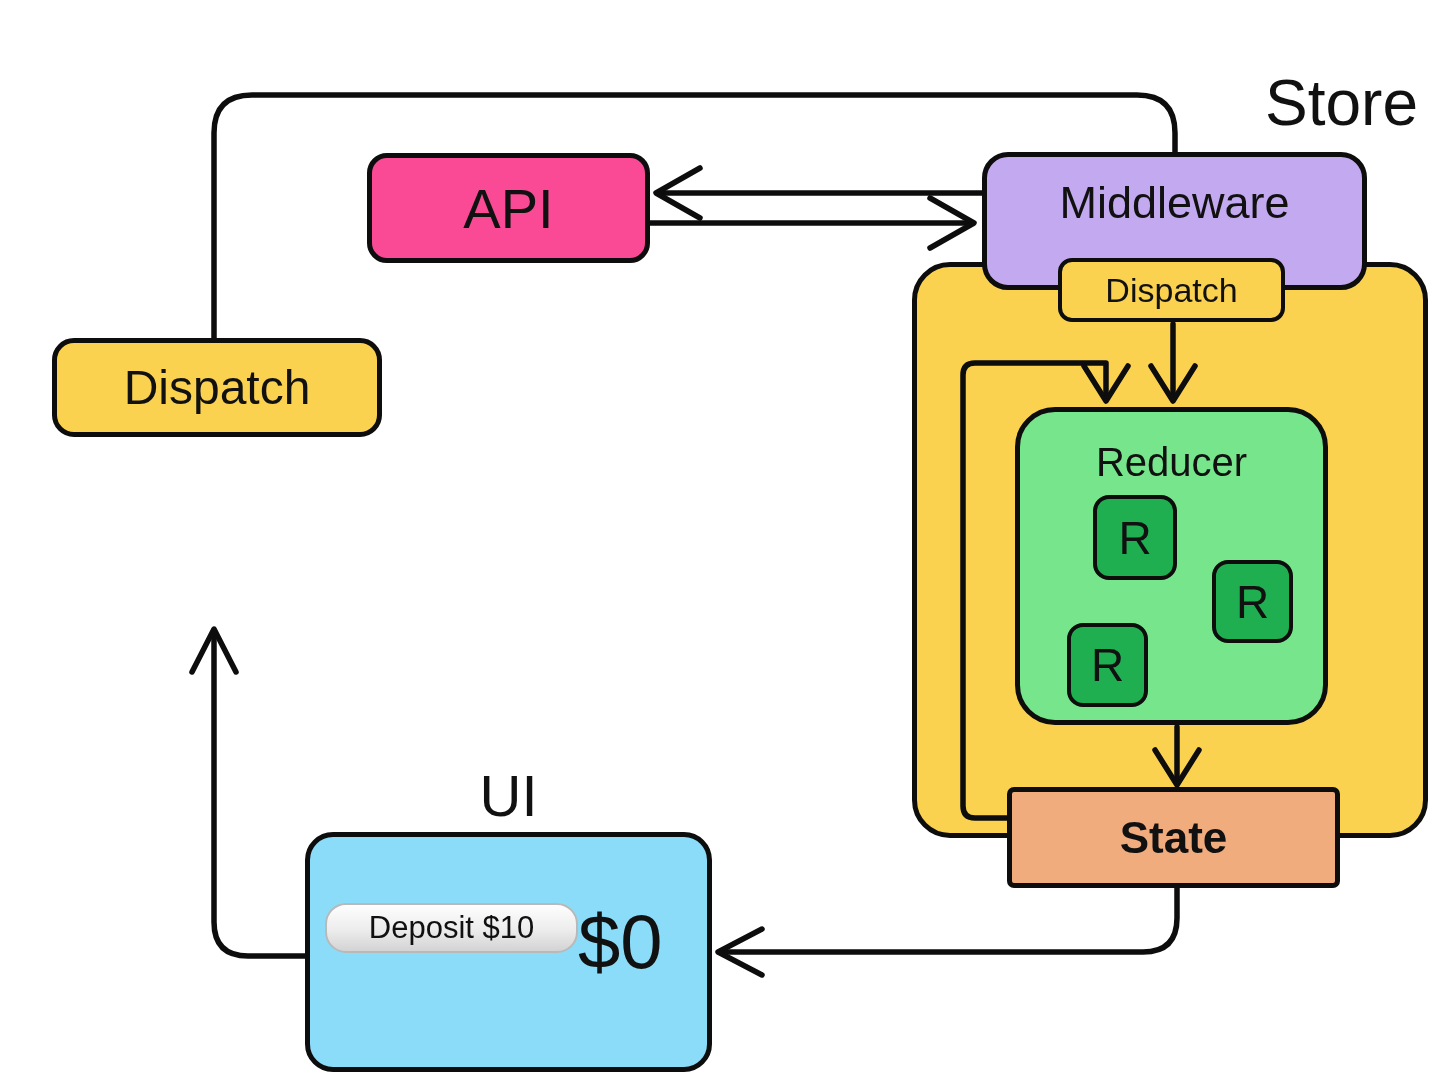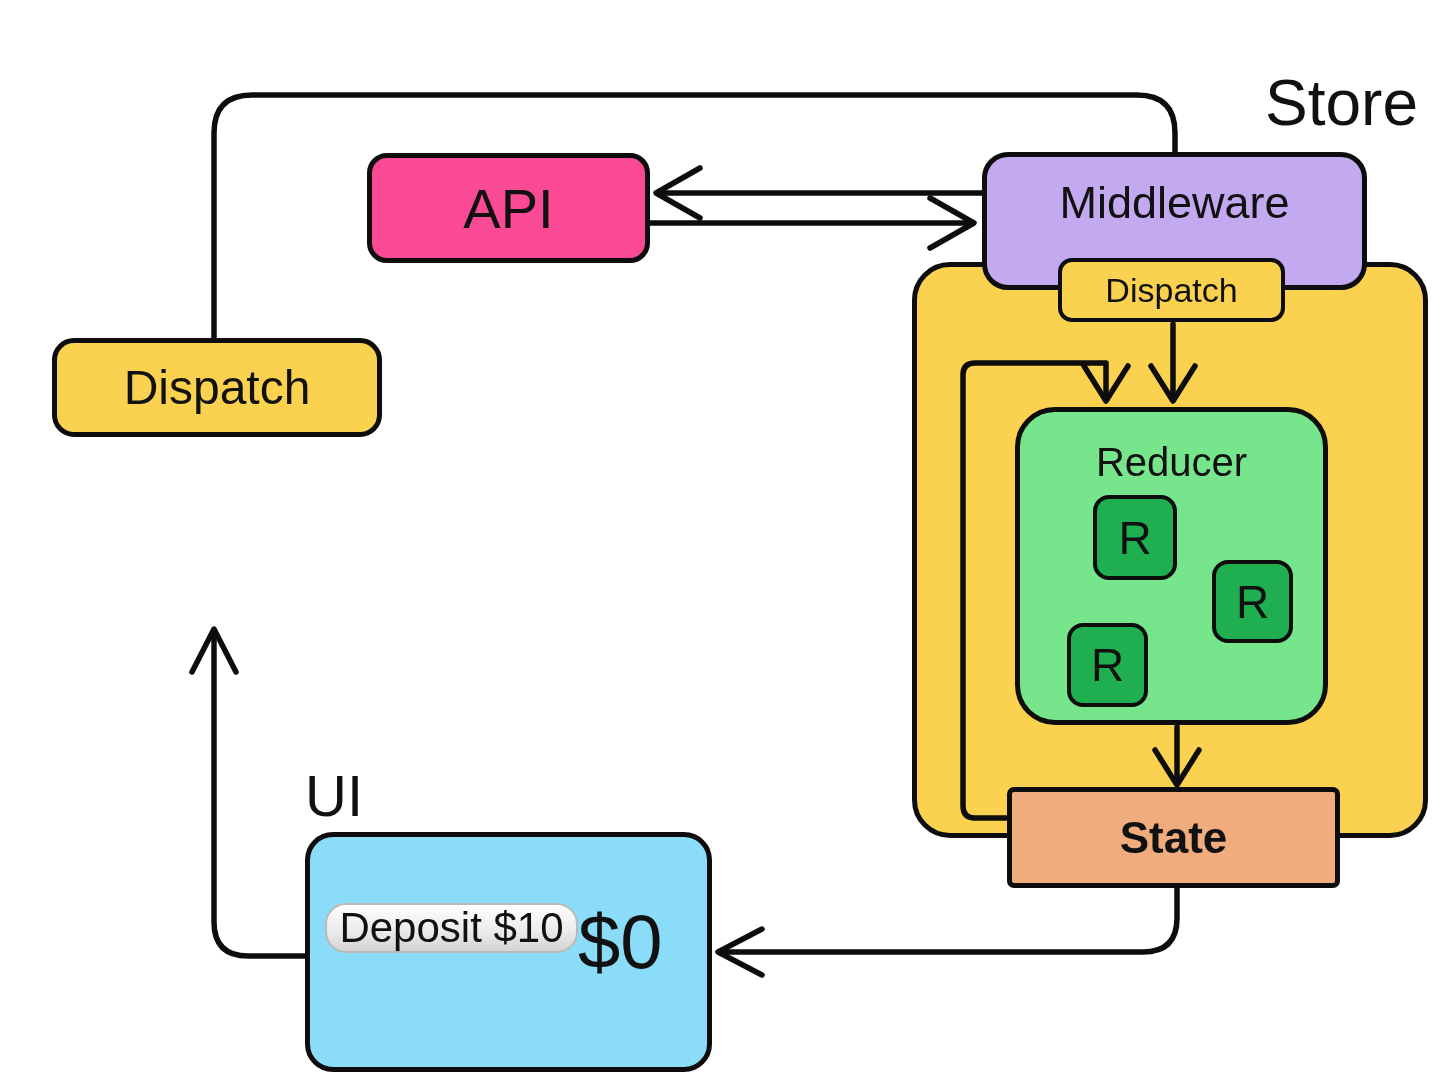--- a/index.html
+++ b/index.html
@@ -31,26 +31,26 @@
   .r2{left:1212px;top:560px;width:81px;height:83px;}
   .r3{left:1067px;top:623px;width:81px;height:84px;}
   .state{left:1007px;top:787px;width:333px;height:101px;background:var(--state);
        border-radius:7px;font-size:44px;font-weight:bold;}
   .event-handler{left:8px;top:380px;width:410px;height:243px;background:var(--panel_blue);
        border-radius:28px;font-size:52px;}
   .eh-dispatch{left:52px;top:338px;width:330px;height:99px;background:var(--store);
        border-radius:22px;font-size:48px;}
   .ui-panel{left:305px;top:832px;width:407px;height:240px;background:var(--panel_blue);
        border-radius:28px;}
-  .ui-label{position:absolute;left:305px;top:762px;width:407px;
+  .ui-label{position:absolute;left:305px;top:762px;width:407px;text-align:center;
        font-size:58px;z-index:3;}
   .ui-btn{position:absolute;box-sizing:border-box;width:253px;height:50px;
        background:linear-gradient(#fefefe,#ececec 55%,#d3d3d3);
        border:2px solid #b9b9b9;border-radius:21px;display:flex;align-items:center;
-       justify-content:center;font-size:42px;color:#111;z-index:4;}
+       justify-content:center;font-size:31px;color:#111;z-index:4;}
   .btn-deposit{left:325px;top:903px;}
   .btn-withdraw{left:325px;top:961px;height:51px;}
   .balance{position:absolute;left:578px;top:898px;font-size:76px;z-index:4;}
 </style>
 </head>
 <body>
 
 <div class="stage">
 
   <div class="node store"></div>

